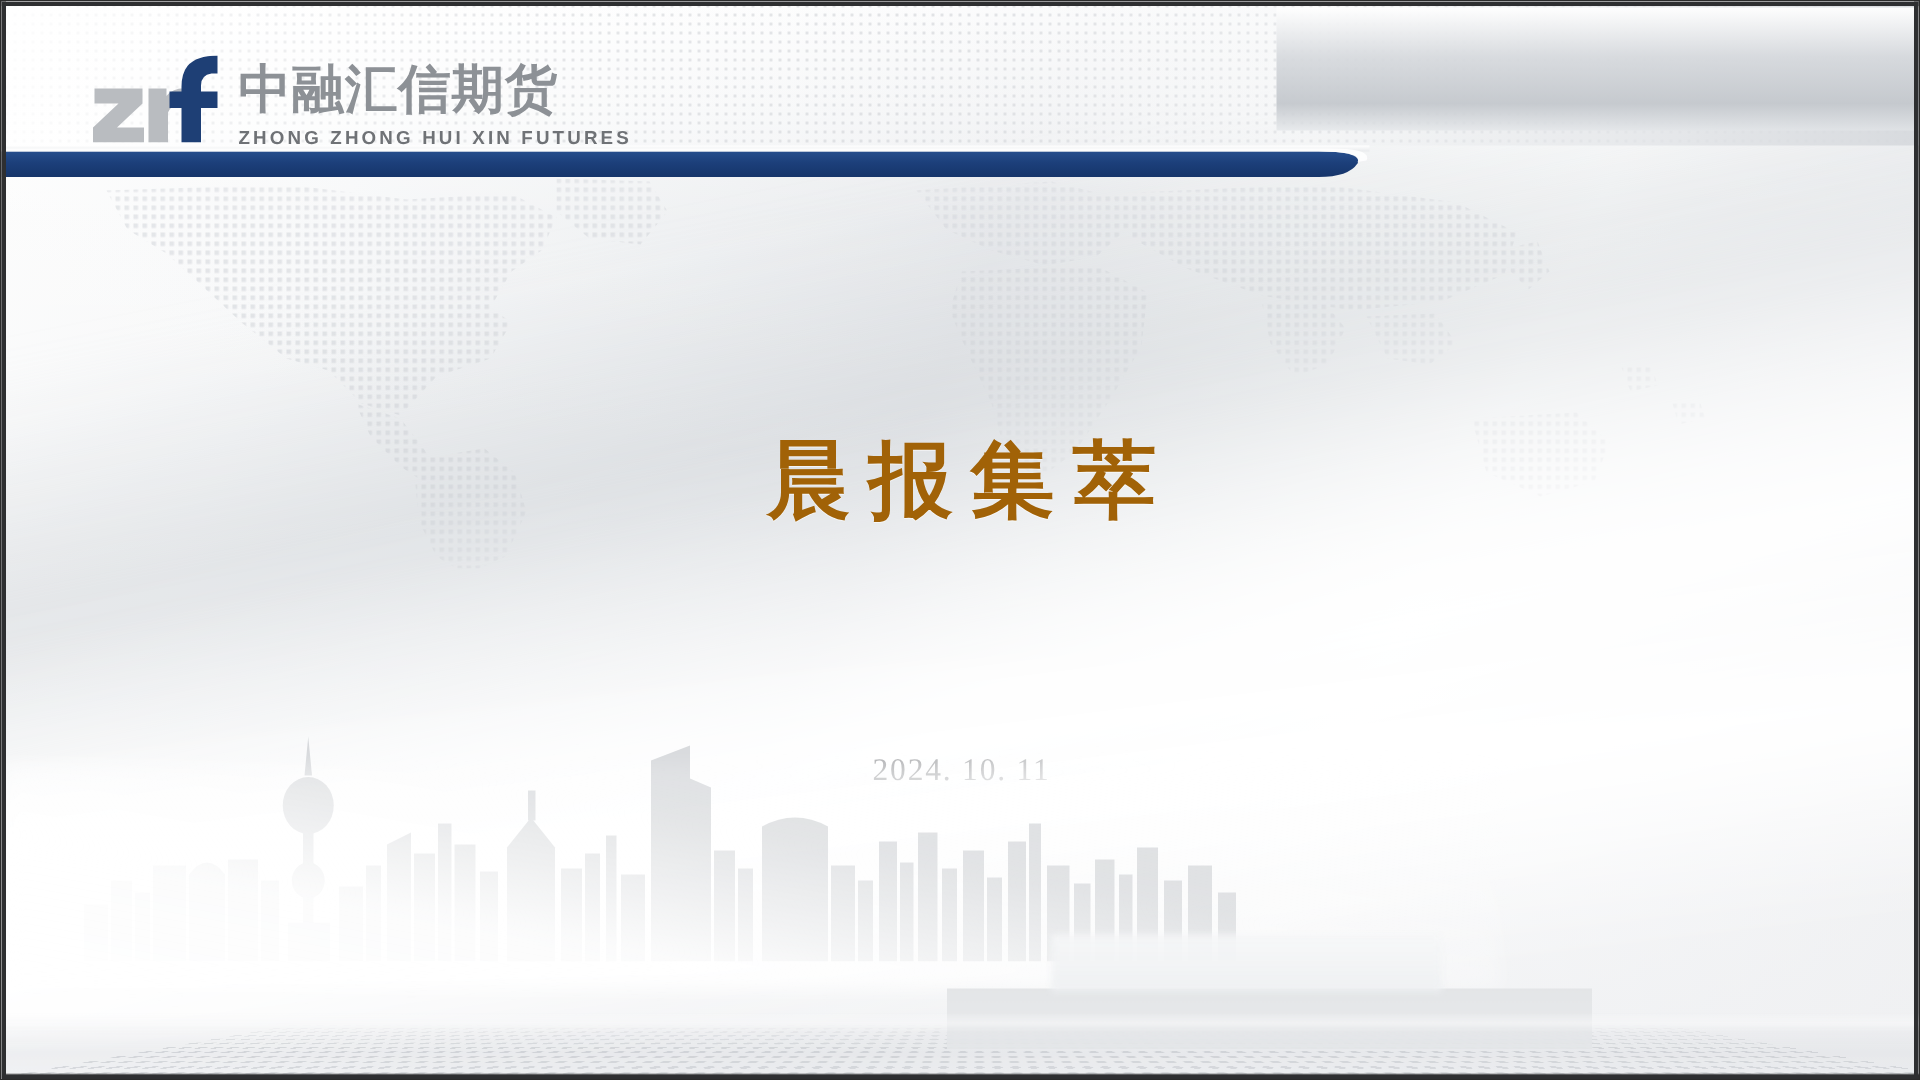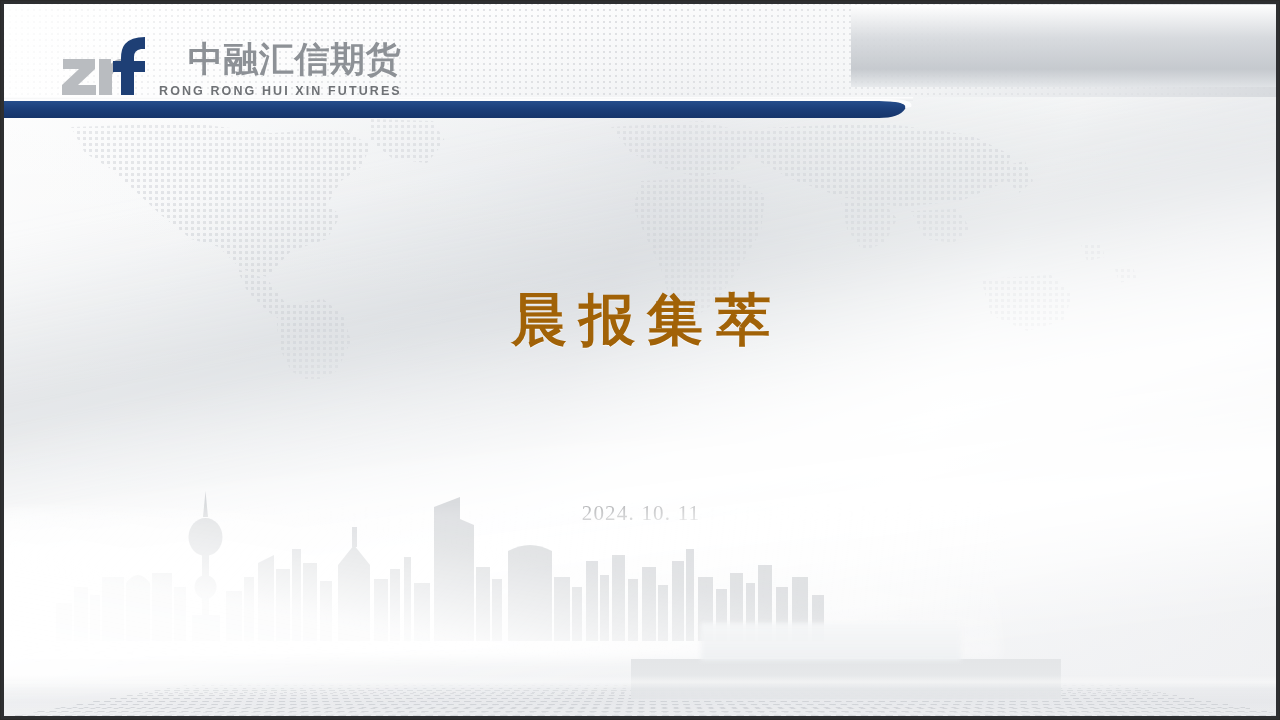--- a/index.html
+++ b/index.html
@@ -173,21 +173,20 @@
     display: block;
   }
   .logo-text {
     display: flex;
     flex-direction: column;
     line-height: 1;
     padding-bottom: 2px;
   }
   .logo-cn {
     display: block;
-    text-align: right;
   }
   .logo-en {
     font-size: 12.5px;
     font-weight: 700;
     letter-spacing: 2.1px;
     color: #6f7276;
     margin-top: 3px;
     white-space: nowrap;
     font-family: "Liberation Sans", sans-serif;
   }
@@ -415,21 +414,21 @@
 
         <path d="M84 0 Q70 0 64 7 Q60 12 60 21 L60 24 L52 24 L52 35 L60 35 L60 58 L73 58 L73 35 L84 35 L84 24 L73 24 L73 20 Q73 13 80 12 L84 12 Z" fill="#1e3f75"></path>
       </svg>
     </div>
     <div class="logo-text">
       <span class="logo-cn">
         <svg width="214" height="40" viewBox="0 0 214 40" xmlns="http://www.w3.org/2000/svg">
           <text x="0" y="32" font-family="'DejaVu Sans','Liberation Sans',sans-serif" font-size="35" font-weight="700" letter-spacing="0.5" fill="#8d9196">中融汇信期货</text>
         </svg>
       </span>
-      <span class="logo-en">RONG RONG HUI XIN FUTURES</span>
+      <span class="logo-en">ZHONG ZHONG HUI XIN FUTURES</span>
     </div>
   </div>
 
   <div class="title">晨报集萃</div>
   <div class="date">2024. 10. 11</div>
 
   <div class="swoosh-c"></div>
 
   <div class="skyline">
     <svg width="780" height="150" viewBox="0 0 780 150" xmlns="http://www.w3.org/2000/svg">

